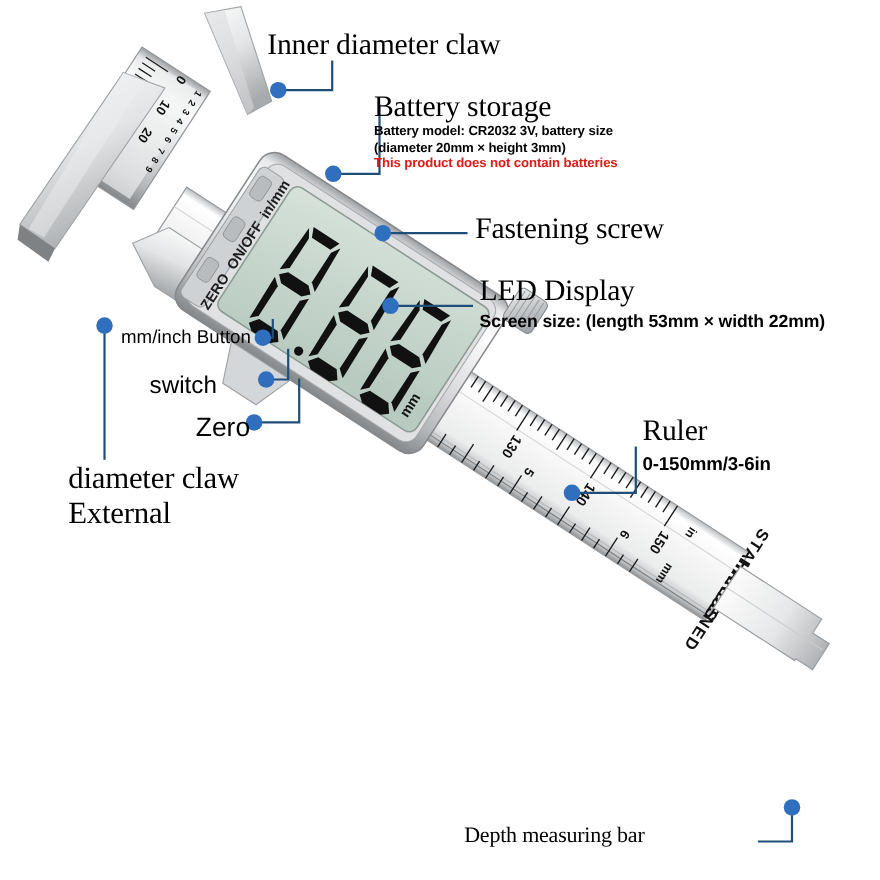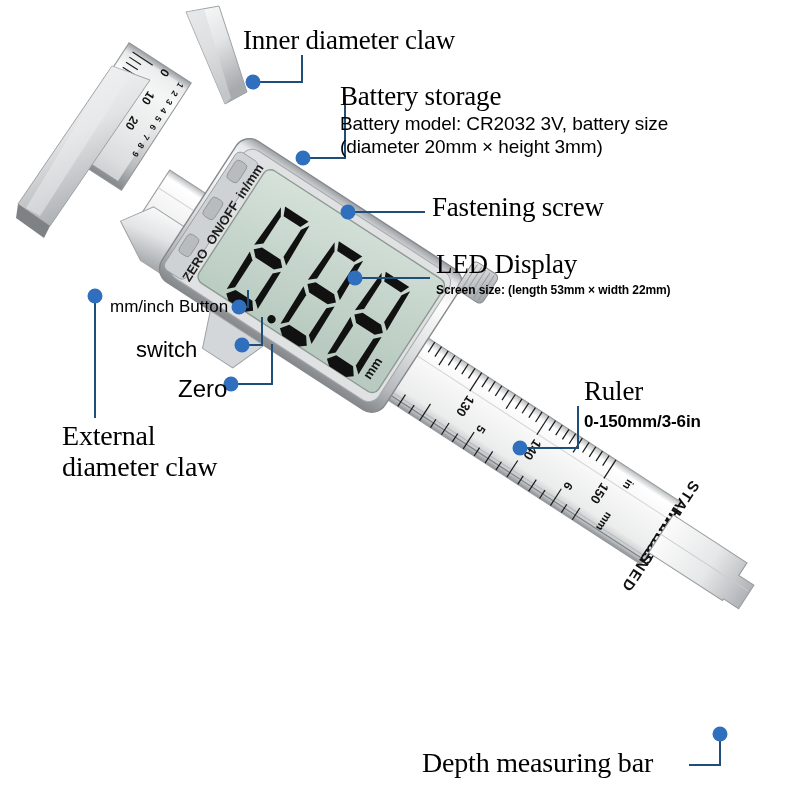--- a/index.html
+++ b/index.html
@@ -4,39 +4,39 @@
 <style>
   html,body{margin:0;padding:0;background:#ffffff;}
   #stage{
     position:relative;width:800px;height:800px;background:#ffffff;
     font-family:"Liberation Sans","DejaVu Sans",sans-serif;
     overflow:hidden;
   }
   #artwork{position:absolute;left:0;top:0;width:800px;height:800px;}
   .anno{position:absolute;color:#000;white-space:nowrap;}
   .anno .hd{font-size:27px;font-weight:400;letter-spacing:-.2px;line-height:1.1;font-family:Liberation Serif, serif;}
-  .anno .sub{font-size:19px;font-weight:400;line-height:1.24;letter-spacing:-.1px;}
+  .anno .sub{font-size:12px;font-weight:700;line-height:1.24;letter-spacing:-.1px;}
   .anno .sub.warn{color:#e01b15;}
   .anno .small{font-size:17px;font-weight:400;}
   .anno .med{font-size:22px;font-weight:400;}
   .anno .med2{font-size:24px;font-weight:400;}
   .lbl-inner{left:243px;top:26px;}
   .lbl-batt{left:340px;top:82px;}
   .lbl-screw{left:432px;top:193px;}
   .lbl-led{left:436px;top:250px;}
-  .lbl-led .sub{font-size:12px;font-weight:600;margin-top:3px;}
+  .lbl-led .sub{font-size:16px;font-weight:600;margin-top:3px;}
   .lbl-mminch{left:110px;top:297px;}
   .lbl-switch{left:136px;top:337px;}
   .lbl-zero{left:178px;top:375px;}
   .lbl-ext{left:62px;top:421px;}
   .lbl-ext .hd{font-size:28px;}
   .lbl-ruler{left:584px;top:377px;}
   .lbl-ruler .sub{font-size:17px;font-weight:600;margin-top:4px;}
   .lbl-depth{left:422px;top:748px;}
-  .lbl-depth .hd{font-size:28px;}
+  .lbl-depth .hd{font-size:20px;}
 </style>
 </head>
 <body>
 
 <div id="stage">
 
   <svg id="artwork" viewBox="0 0 800 800">
     <defs>
       <linearGradient id="steelV" x1="0" y1="0" x2="1" y2="0">
         <stop offset="0" stop-color="#ffffff"></stop>
@@ -377,20 +377,21 @@
   </svg>
 
   <div class="anno lbl-inner">
     <div class="hd">Inner diameter claw</div>
   </div>
 
   <div class="anno lbl-batt">
     <div class="hd">Battery storage</div>
     <div class="sub">Battery model: CR2032 3V, battery size</div>
     <div class="sub">(diameter 20mm × height 3mm)</div>
+    <div class="sub warn">This product does not contain batteries</div>
   </div>
 
   <div class="anno lbl-screw">
     <div class="hd">Fastening screw</div>
   </div>
 
   <div class="anno lbl-led">
     <div class="hd">LED Display</div>
     <div class="sub">Screen size: (length 53mm × width 22mm)</div>
   </div>
@@ -401,22 +402,22 @@
 
   <div class="anno lbl-switch">
     <div class="med">switch</div>
   </div>
 
   <div class="anno lbl-zero">
     <div class="med2">Zero</div>
   </div>
 
   <div class="anno lbl-ext">
+    <div class="hd">diameter claw</div>
     <div class="hd">External</div>
-    <div class="hd">diameter claw</div>
   </div>
 
   <div class="anno lbl-ruler">
     <div class="hd">Ruler</div>
     <div class="sub">0-150mm/3-6in</div>
   </div>
 
   <div class="anno lbl-depth">
     <div class="hd">Depth measuring bar</div>
   </div>

